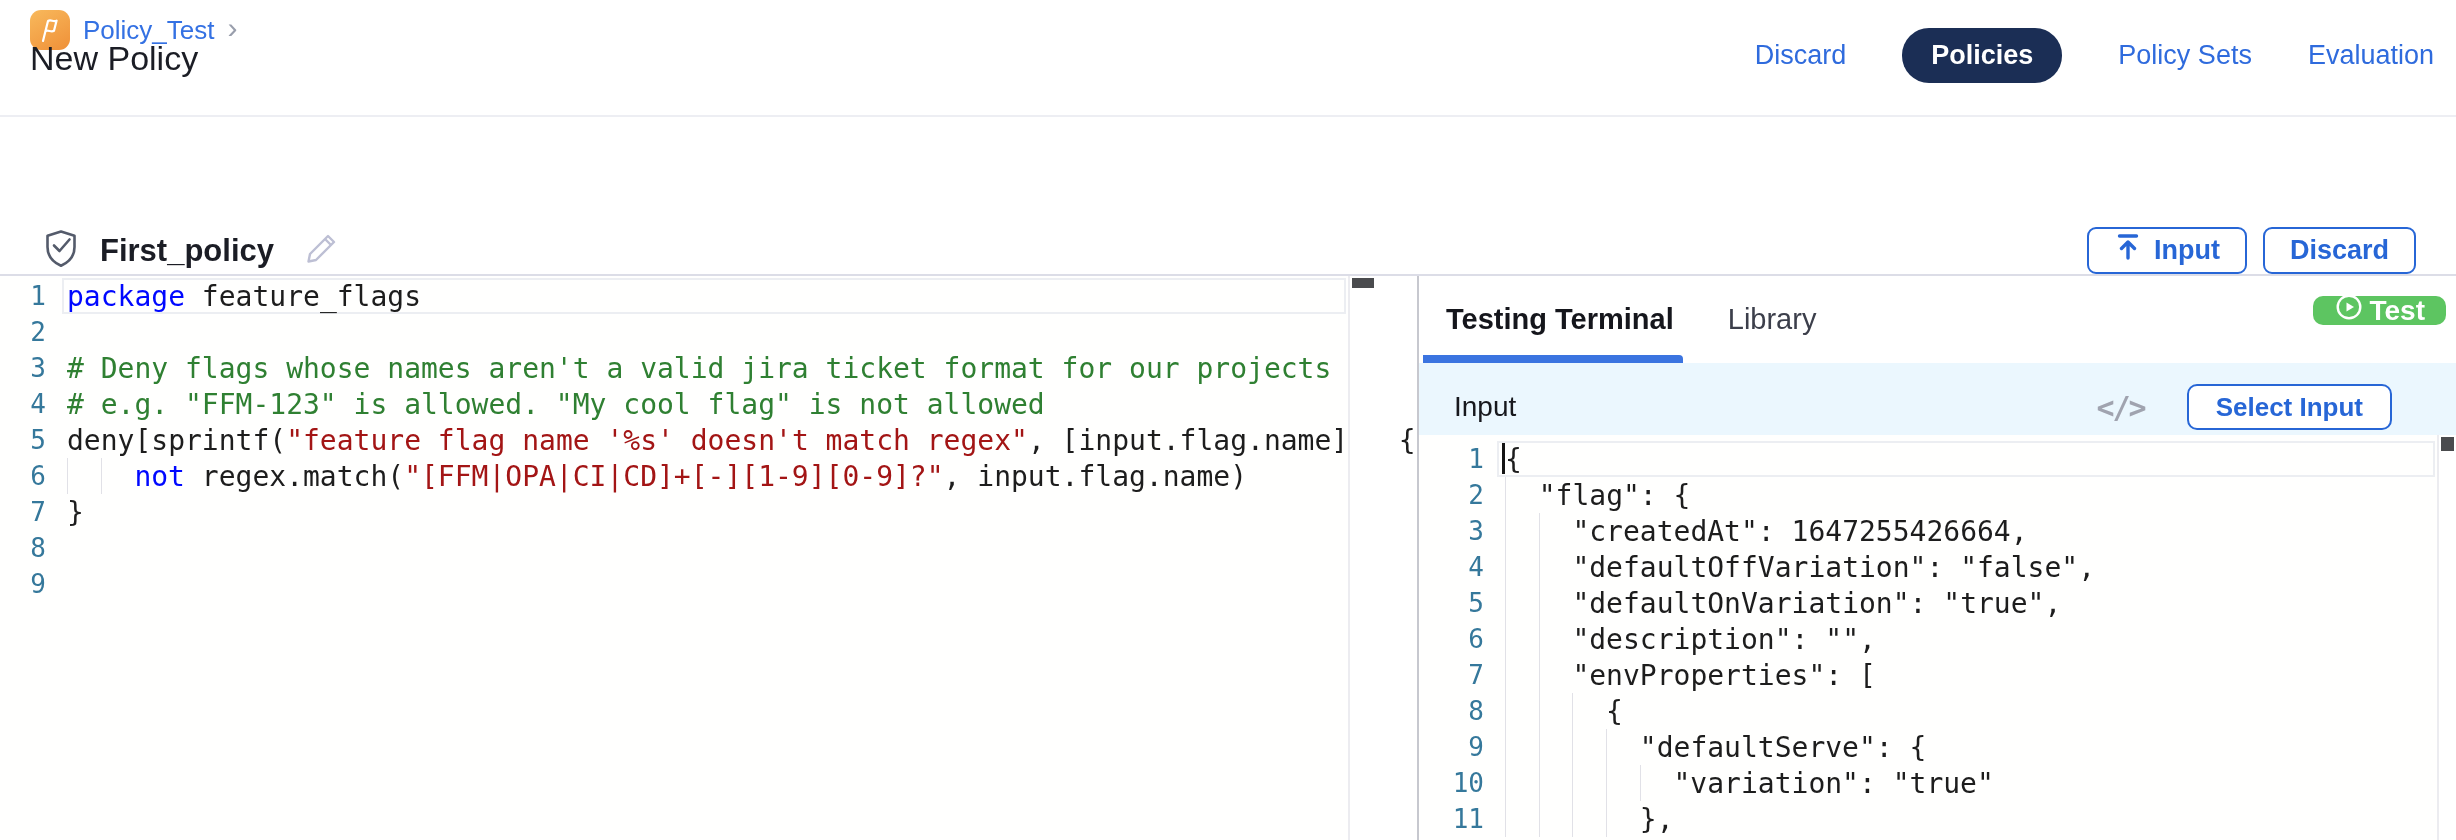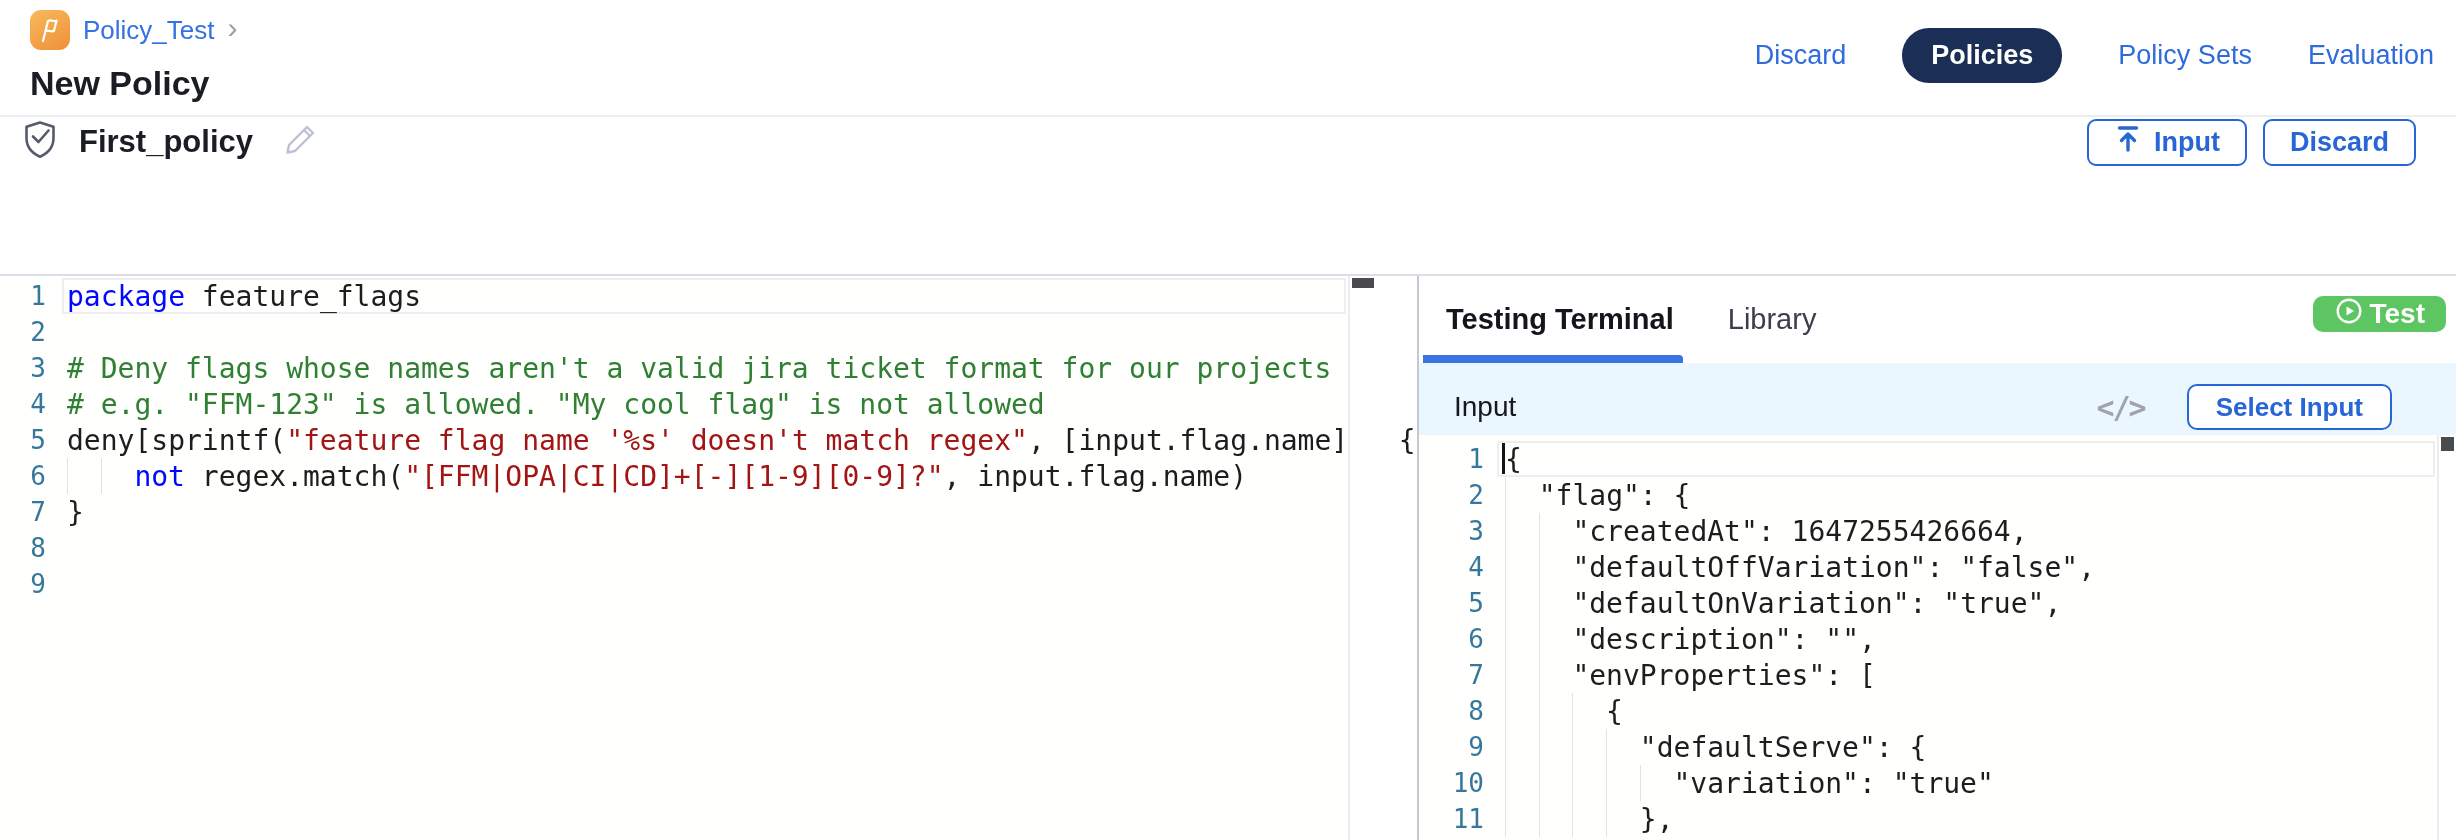--- a/index.html
+++ b/index.html
@@ -9,29 +9,29 @@
 
   
   .app-header { position:absolute; top:0; left:0; right:0; height:117px; background:#fff;
                 border-bottom:2px solid #edeef3; }
   .breadcrumb { position:absolute; left:30px; top:10px; display:flex; align-items:center; gap:13px; }
   .app-icon { width:40px; height:40px; border-radius:11px;
               background:linear-gradient(150deg,#f8b95c 0%,#ef9038 100%);
               display:flex; align-items:center; justify-content:center; }
   .crumb-link { color:#3471e3; font-size:26px; font-weight:500; text-decoration:none; cursor:pointer; }
   .crumb-sep { color:#999eac; font-size:30px; line-height:1; padding-bottom:4px; }
-  .page-title { position:absolute; left:30px; top:64px; font-size:34px; font-weight:700; color:#1b1d25; }
+  .page-title { position:absolute; left:30px; top:39px; font-size:34px; font-weight:400; color:#1b1d25; }
 
   .top-tabs { position:absolute; top:28px; right:22px; display:flex; align-items:center; gap:56px; }
   .top-tab { color:#2f6bdd; font-size:27px; font-weight:500; cursor:pointer; }
   .top-tab.active { background:#1b2e55; color:#ffffff; padding:12px 29px; border-radius:27px; font-weight:600; }
 
   
   .toolbar { position:absolute; top:119px; left:0; right:0; height:155px;
-             display:flex; align-items:flex-start; justify-content:space-between; padding:0 40px 0 20px;gap:17px; }
+             display:flex; align-items:flex-end; justify-content:space-between; padding:0 40px 0 41px;gap:17px; }
   .policy-title { display:flex; align-items:center; gap:19px; }
   .policy-name { font-size:31px; font-weight:700; color:#1b1d25; }
   .edit-pencil { margin-left:8px; cursor:pointer; }
   .actions { display:flex; gap:16px; }
   .btn { display:flex; align-items:center; gap:12px; height:47px; padding:0 25px;
          border:2.5px solid #2766d6; border-radius:9px; background:#fff; color:#2766d6;
          font-size:27px; font-weight:600; font-family:inherit; cursor:pointer; }
 
   
   .workspace { position:absolute; top:274px; left:0; right:0; bottom:0; border-top:2px solid #dcdde7; background:#fff; }
@@ -55,21 +55,21 @@
   .v-scroll { position:absolute; top:0; bottom:0; right:0; border-left:2px solid #ececf0; background:#fff; }
   .code-editor .v-scroll { width:28px; }
   .v-thumb { position:absolute; top:2px; left:2px; right:2px; height:10px; background:#4a4b4e; cursor:pointer; }
 
   
   .test-panel { position:absolute; top:0; bottom:0; left:1419px; right:0; display:flex; flex-direction:column; background:#fff; }
   .panel-tabs { position:relative; height:87px; flex:none; display:flex; align-items:center; padding-left:27px; gap:54px; }
   .panel-tab { font-size:29px; color:#3c3f4b; cursor:pointer; }
   .panel-tab.active { font-weight:700; color:#15161c; }
   .tab-underline { position:absolute; left:4px; bottom:0; width:260px; height:8px; background:#3b74e0; border-top-right-radius:4px; }
-  .test-btn { position:absolute; right:10px; top:20px; height:36px; display:flex; align-items:center; gap:6px;
+  .test-btn { position:absolute; right:10px; top:20px; height:29px; display:flex; align-items:center; gap:6px;
               background:#5dc561; color:#fff; border:none; border-radius:10px; padding:0 21px;
               font-size:28px; font-weight:700; font-family:inherit; cursor:pointer; }
 
   .input-band { height:72px; flex:none; background:#ebf7fe; display:flex; align-items:center; padding:16px 64px 0 35px; }
   .input-title { font-size:28px; color:#17181d; font-weight:500; }
   .band-right { margin-left:auto; display:flex; align-items:center; gap:42px; }
   .code-icon { color:#a0a3af; font-size:30px; font-weight:600; letter-spacing:-2px; cursor:pointer;
                font-family:"DejaVu Sans Mono", monospace; }
   .select-input-btn { height:46px; padding:0 27px; border:2.5px solid #2766d6; border-radius:10px; background:#fff;
                       color:#2766d6; font-size:26px; font-weight:600; font-family:inherit; cursor:pointer; }

